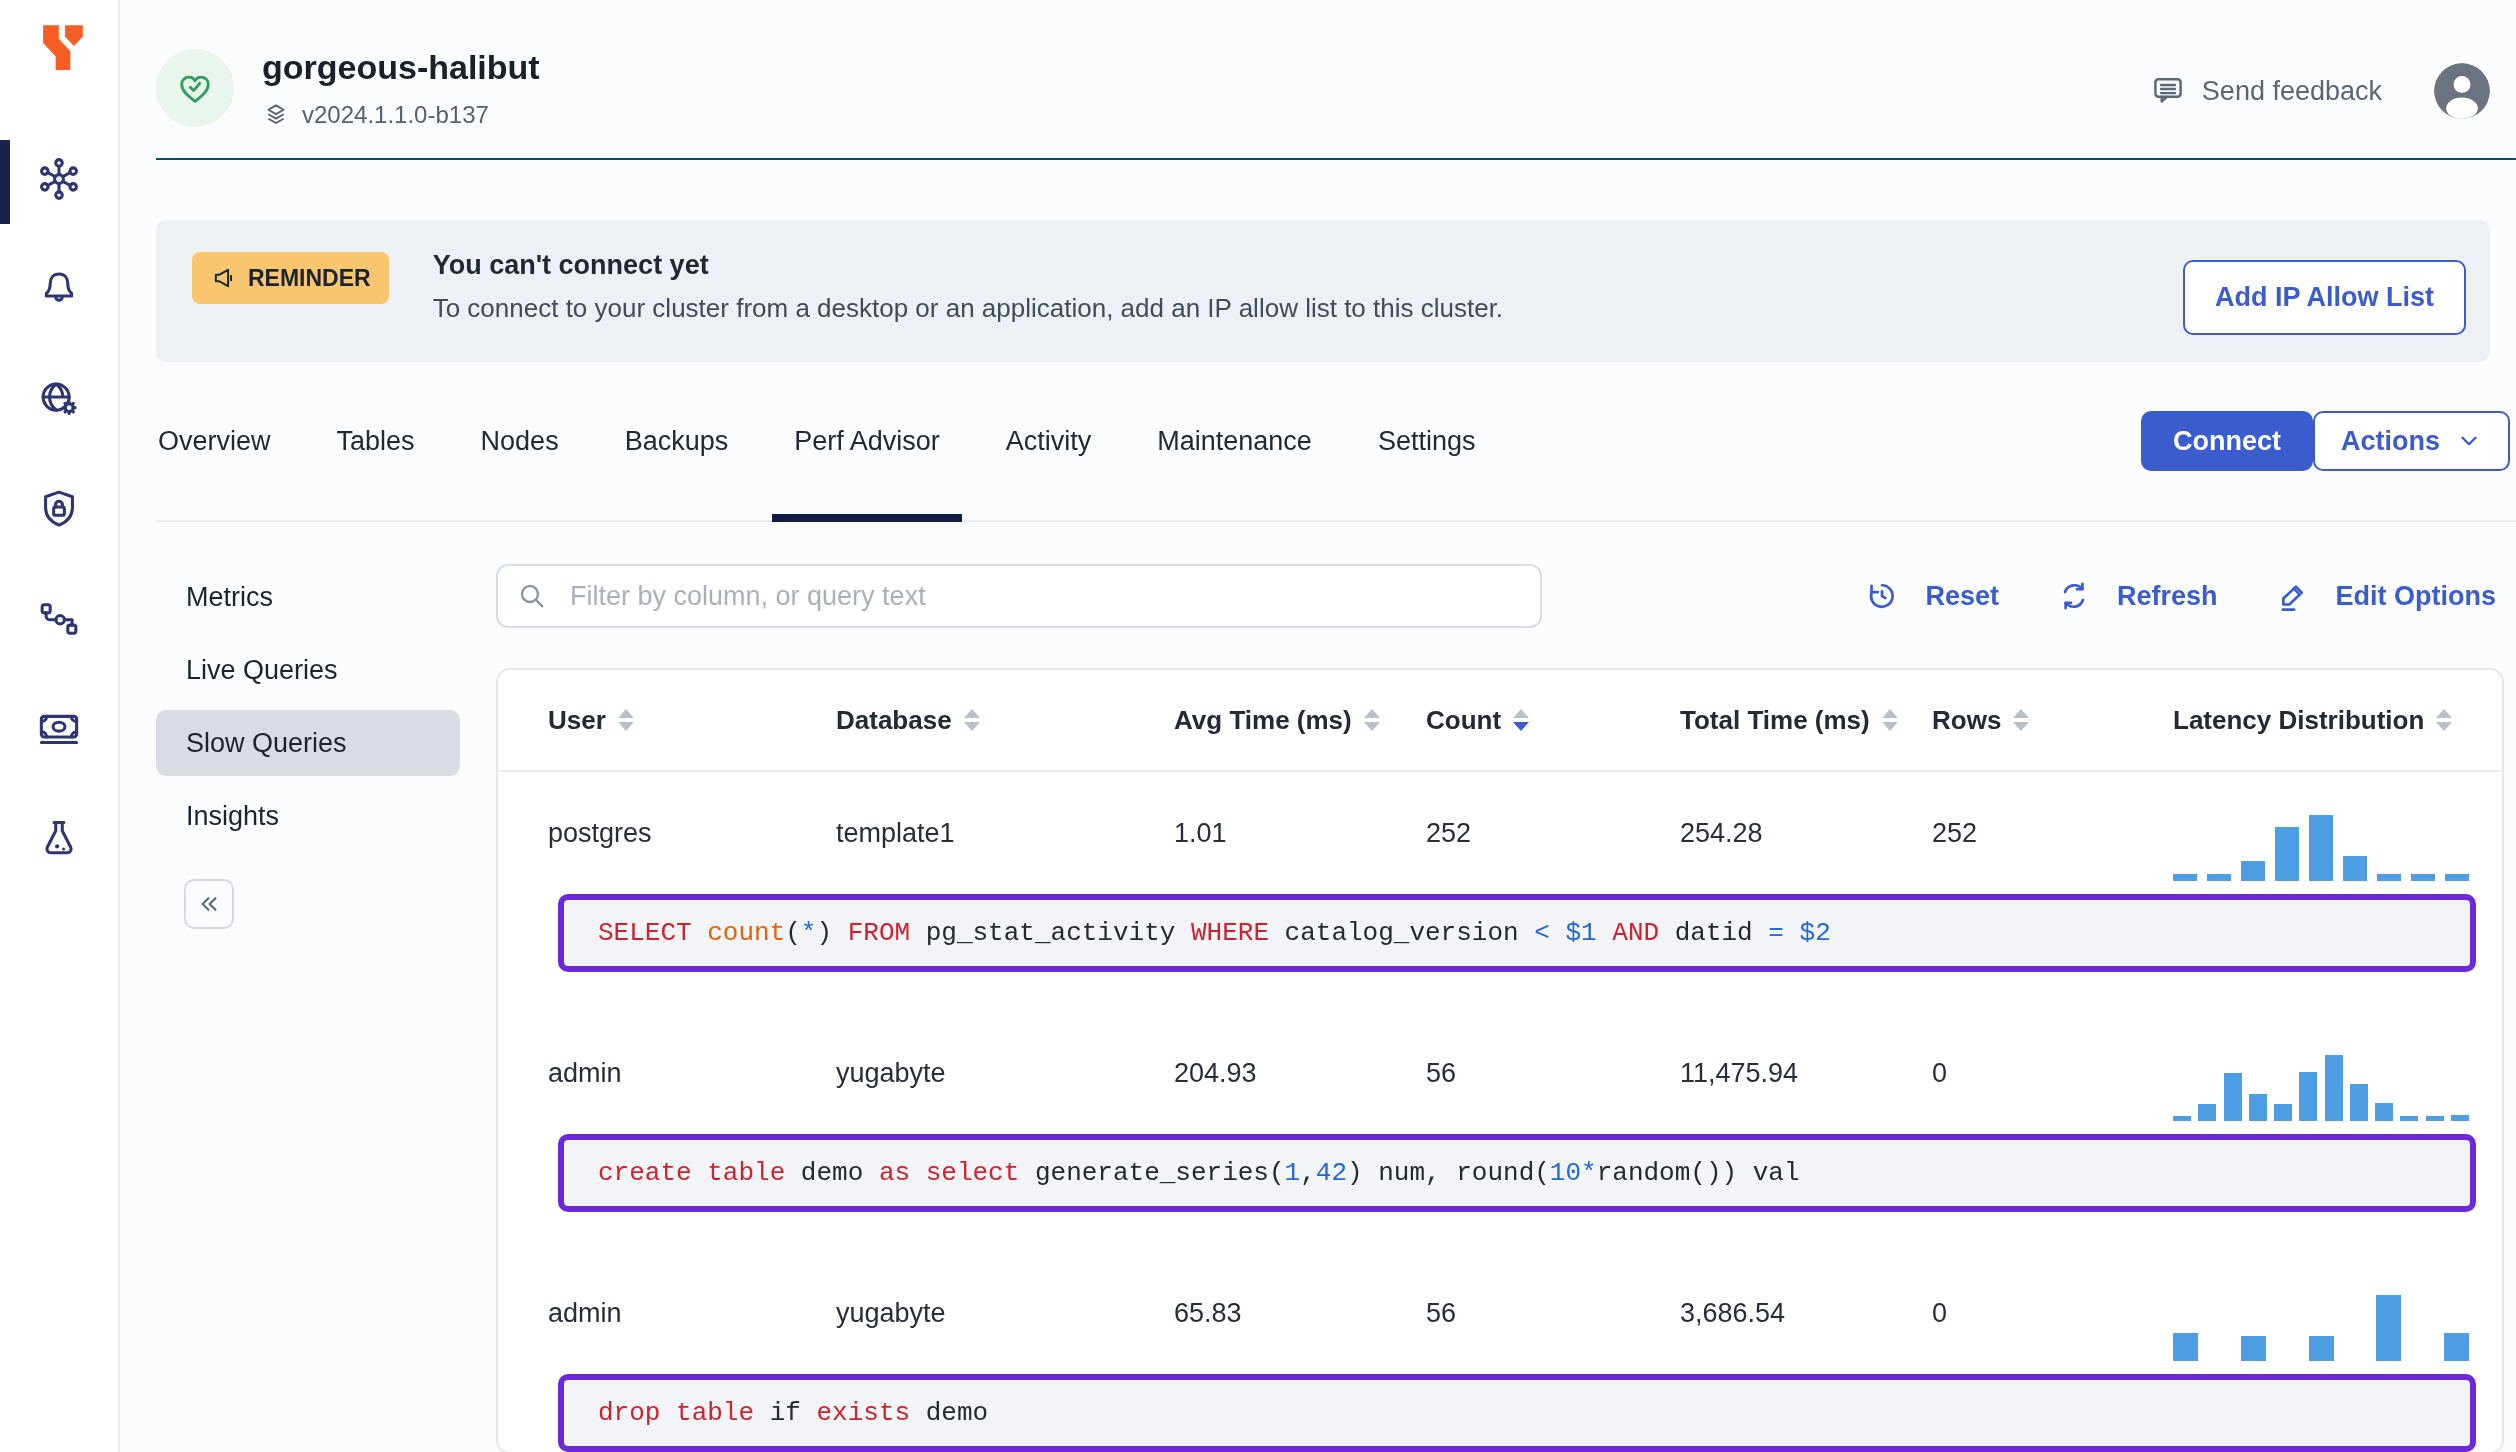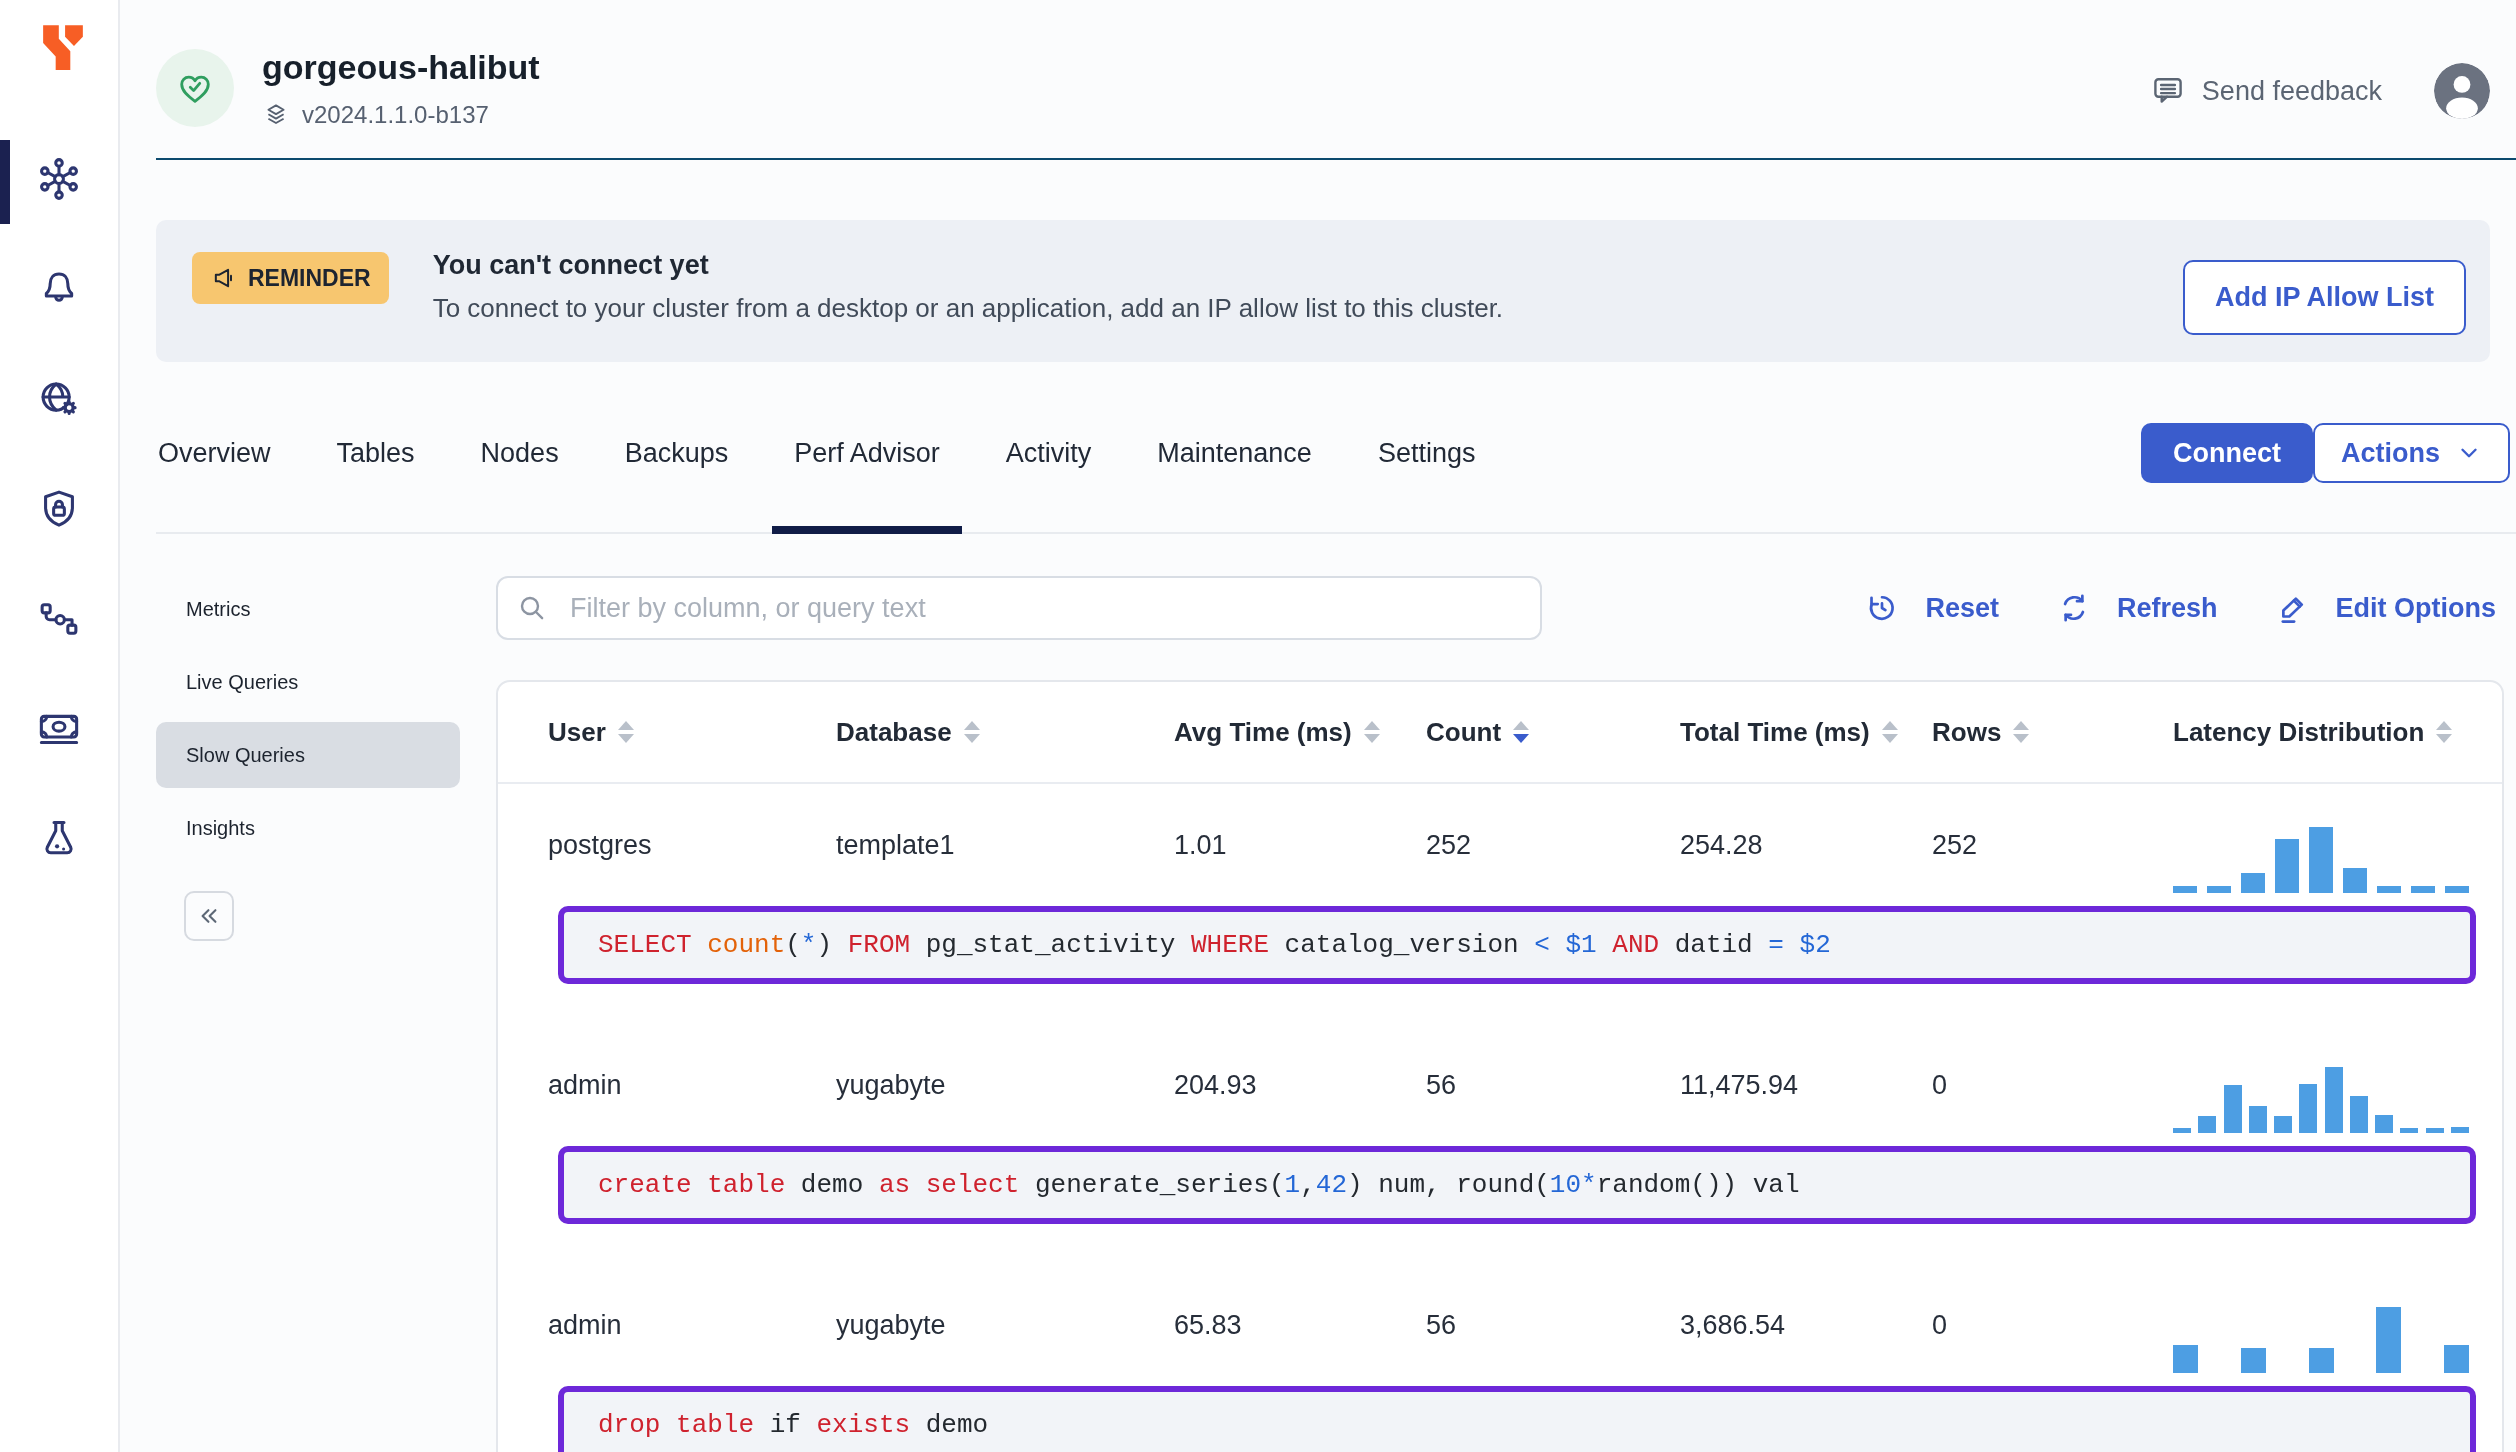--- a/index.html
+++ b/index.html
@@ -30,42 +30,42 @@
   .version-row{display:flex;align-items:center;gap:12px;margin-top:14px;color:var(--muted);}
   .version-row svg{width:28px;height:28px;}
   .version-text{font-size:24px;}
   .topbar-right{margin-left:auto;display:flex;align-items:center;gap:52px;margin-right:26px;margin-top:8px;}
   .feedback{display:flex;align-items:center;gap:16px;color:#5b6573;font-size:27px;cursor:pointer;}
   .feedback svg{width:36px;height:36px;}
   .avatar{width:56px;height:56px;cursor:pointer;}
   .avatar svg{width:56px;height:56px;}
 
   
-  .banner{margin:60px 26px 12px 34px;height:142px;background:var(--banner-bg);border-radius:10px;display:flex;align-items:flex-start;padding:30px 24px 4px 36px;}
+  .banner{margin:60px 26px 0 34px;height:142px;background:var(--banner-bg);border-radius:10px;display:flex;align-items:flex-start;padding:30px 24px 4px 36px;}
   .reminder-pill{background:var(--amber);border-radius:8px;display:flex;align-items:center;gap:10px;padding:12px 18px;font-size:23px;font-weight:700;color:#1d2430;margin-top:2px;flex-shrink:0;}
   .reminder-pill svg{width:28px;height:28px;}
   .banner-text{margin-left:44px;}
   .banner-title{font-size:27px;font-weight:700;color:#1f2733;}
   .banner-msg{font-size:26px;color:#414b59;margin-top:12px;}
   .banner-action{margin-left:auto;align-self:center;margin-top:-14px;background:#fff;border:2px solid var(--blue);color:var(--blue);font-size:27px;font-weight:700;border-radius:10px;padding:20px 30px;cursor:pointer;font-family:inherit;flex-shrink:0;}
 
   
   .tabsbar{margin-left:34px;height:160px;display:flex;align-items:center;border-bottom:2px solid #e8ebef;position:relative;}
   .tabs{display:flex;height:100%;}
   .tab{height:100%;display:flex;align-items:center;margin-right:62px;font-size:27px;color:#212936;cursor:pointer;position:relative;padding:0 2px;}
   .tab.active::after{content:"";position:absolute;left:-20px;right:-20px;bottom:-2px;height:8px;background:#101c47;}
   .tab-actions{margin-left:auto;display:flex;margin-right:6px;align-items:center;}
   .btn-primary{background:var(--blue);color:#fff;border:none;border-radius:10px;height:60px;padding:0 32px;font-size:27px;font-weight:700;cursor:pointer;font-family:inherit;}
   .btn-outline{background:#fff;color:var(--blue);border:2px solid var(--blue);border-radius:10px;height:60px;padding:0 26px;font-size:27px;font-weight:700;cursor:pointer;font-family:inherit;display:flex;align-items:center;gap:16px;}
   .btn-outline svg{width:26px;height:26px;}
 
   
   .content{display:flex;padding-top:42px;}
   .subnav{width:374px;flex-shrink:0;padding-left:34px;}
-  .snav-item{height:66px;display:flex;align-items:center;padding-left:30px;margin:0 36px 7px 0;font-size:20px;color:#1c232e;border-radius:10px;cursor:pointer;}
+  .snav-item{height:66px;display:flex;align-items:center;padding-left:30px;margin:0 36px 7px 0;font-size:27px;color:#1c232e;border-radius:10px;cursor:pointer;}
   .snav-item.active{background:#d9dde3;}
   .collapse-btn{margin:30px 0 0 28px;width:50px;height:50px;border:2px solid #d6dae0;border-radius:10px;background:transparent;color:#5d6876;display:flex;align-items:center;justify-content:center;cursor:pointer;}
   .collapse-btn svg{width:28px;height:28px;}
 
   .main-col{flex:1;min-width:0;padding-right:12px;}
   .toolbar{display:flex;align-items:center;height:64px;}
   .search{width:1046px;height:64px;border:2px solid #d8dde4;border-radius:12px;background:#fff;display:flex;align-items:center;padding:0 18px;gap:20px;}
   .search svg{width:32px;height:32px;color:#8d95a2;flex-shrink:0;}
   .search input{border:none;outline:none;background:transparent;flex:1;font-size:27px;font-family:inherit;color:#333;}
   .search input::placeholder{color:#a9b0ba;}

